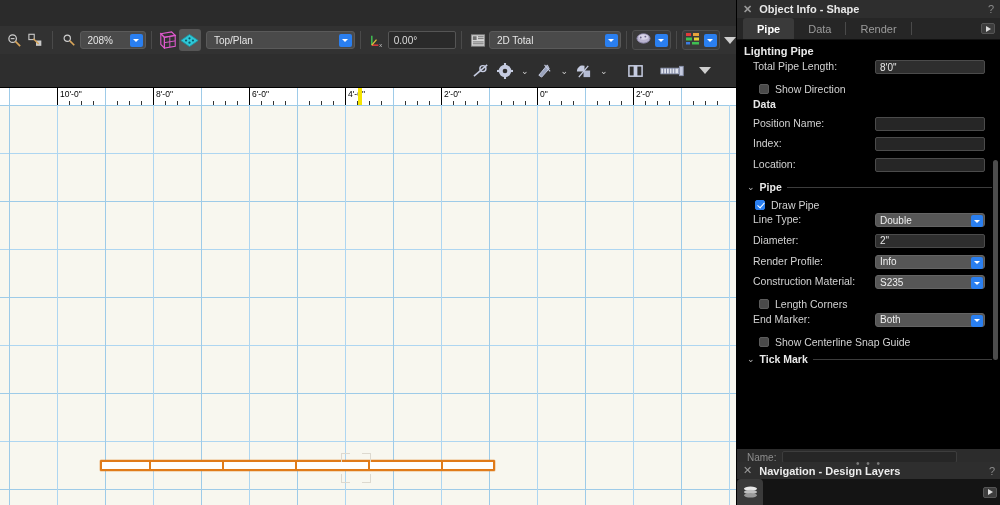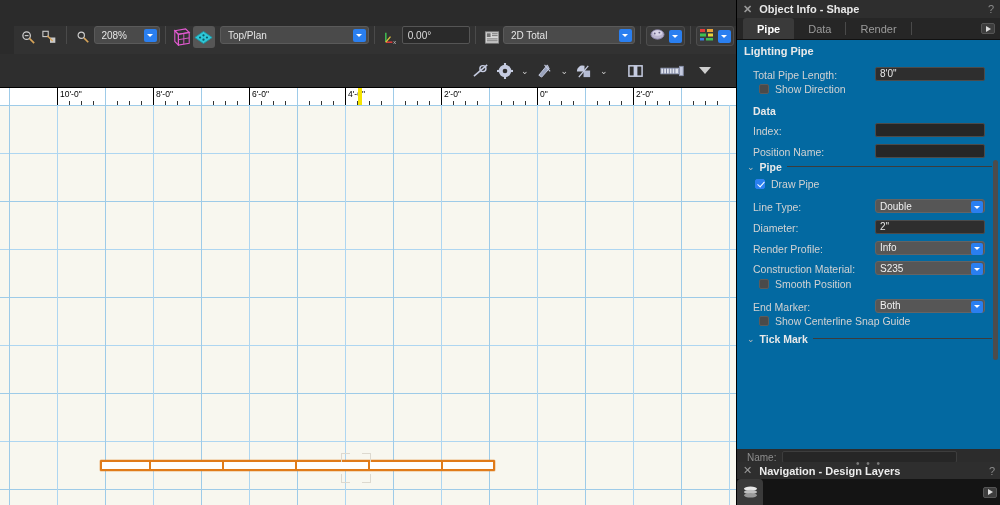--- a/index.html
+++ b/index.html
@@ -6,21 +6,21 @@
   * { box-sizing: border-box; margin:0; padding:0; }
   html,body { width:1000px; height:505px; overflow:hidden; background:#1c1c1c;
     font-family:"Liberation Sans", sans-serif; }
   #app { position:relative; width:1000px; height:505px; }
 
   
   #main { position:absolute; left:0; top:0; width:736px; height:505px; background:#2b2b2b; }
 
   
   .tb1 { position:absolute; left:0; top:26px; width:736px; height:28px;
-         background:#323232; display:flex; gap:0px;margin-left:14px; }
+         background:#323232; display:flex; align-items:center; gap:0px; }
   .tb2 { position:absolute; left:0; top:54px; width:736px; height:33px;
          background:#2e2e2e; display:flex; align-items:center; }
 
   .tbtn { width:22px; height:22px; display:flex; align-items:center; justify-content:center;
           border-radius:3px; flex:none; }
   .sep { width:1px; height:18px; background:#4a4a4a; margin:0 5px; flex:none; }
 
   .combo { height:18px; background:#4a4a4a; border-radius:3px; position:relative;
            display:flex; align-items:center; padding:0 20px 0 7px; color:#e6e6e6;
            font-size:10px; border:1px solid #5a5a5a; }
@@ -78,24 +78,24 @@
   .pal-title .xbtn { color:#9a9a9a; font-size:11px; }
   .pal-title .qmark { margin-left:auto; color:#8a8a8a; font-size:11px; font-weight:normal;}
 
   .tabs { height:22px; background:#262626; display:flex; align-items:stretch;
           padding-left:6px; border-bottom:1px solid #111; }
   .tab { display:flex; align-items:center; padding:0 14px; color:#9b9b9b;
          font-size:11px; }
   .tab.active { background:#3a3a3a; color:#fff; font-weight:bold; border-radius:3px 3px 0 0; }
   .tabdiv { width:1px; background:#4a4a4a; margin:4px 0; }
 
-  .pal-body { position:relative; height:425px; background:#0369a1; overflow:hidden; }
+  .pal-body { position:relative; height:425px; background:#000000; overflow:hidden; }
   .obj-head { padding:5px 7px 3px 7px; color:#e9e9e9; font-size:11px; font-weight:bold; }
 
-  .row { display:flex; align-items:flex-end; height:20.6px; padding-left:16px; }
+  .row { display:flex; align-items:flex-start; height:20.6px; padding-left:16px; }
   .row .lbl { color:#d2d2d2; font-size:10.5px; width:122px; flex:none; }
   .row .lbl.b { font-weight:bold; color:#e9e9e9; }
   .valfield { width:110px; height:14px; background:#2e2e2e; border:1px solid #4b4b4b;
        border-radius:2px; color:#e8e8e8; font-size:10px; display:flex;
        align-items:center; padding:0 4px; }
   .valfield.empty { background:#262626; }
   .valpop { width:110px; height:14px; background:#565656; border:1px solid #646464;
        border-radius:3px; color:#f0f0f0; font-size:10px; display:flex;
        align-items:center; padding:0 4px; position:relative; }
   .valpop .abox { position:absolute; right:1px; top:1px; width:12px; height:12px;
@@ -491,33 +491,39 @@
       <div class="cbrow">
         <span class="cb"></span>
         <span class="cl">Show Direction</span>
       </div>
 
       <div class="row" style="height:19px">
         <span class="lbl b">Data</span>
       </div>
 
       <div class="row">
+        <span class="lbl">Position Name:</span>
+        <span class="valfield empty">
+          <span></span>
+        </span>
+      </div>
+
+      <div class="row">
         <span class="lbl">Index:</span>
         <span class="valfield empty">
           <span></span>
         </span>
       </div>
 
       <div class="row">
-        <span class="lbl">Position Name:</span>
+        <span class="lbl">Location:</span>
         <span class="valfield empty">
           <span></span>
         </span>
       </div>
-
 
       <div class="grp">
         <span class="chev">⌄</span>
         <span class="gname">Pipe</span>
         <span class="gline"></span>
       </div>
 
       <div class="cbrow" style="padding-left:18px">
         <span class="cb on"></span>
         <span class="cl">Draw Pipe</span>
@@ -551,21 +557,21 @@
         <span class="valpop">
           <span>S235</span>
           <span class="abox"></span>
         </span>
       </div>
 
 
 
       <div class="cbrow">
         <span class="cb"></span>
-        <span class="cl">Smooth Position</span>
+        <span class="cl">Length Corners</span>
       </div>
 
       <div class="row">
         <span class="lbl">End Marker:</span>
         <span class="valpop">
           <span>Both</span>
           <span class="abox"></span>
         </span>
       </div>
 

